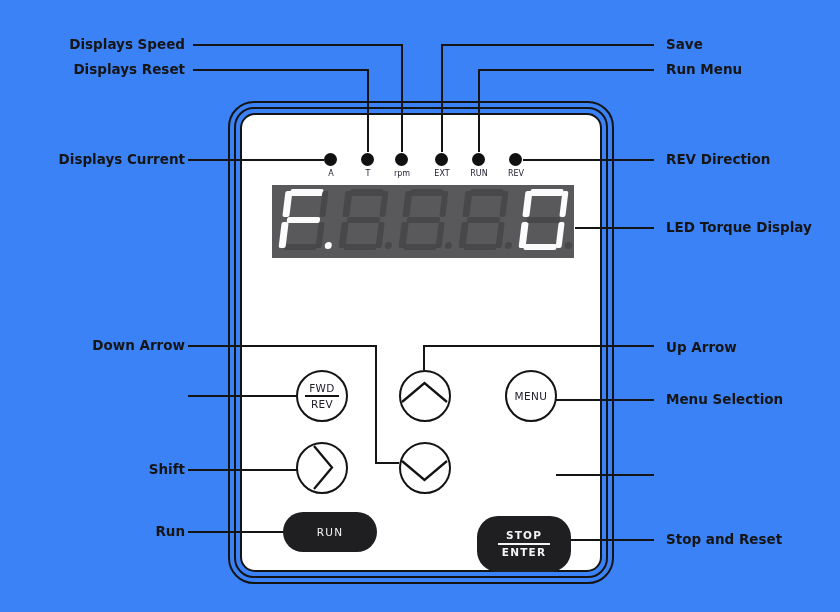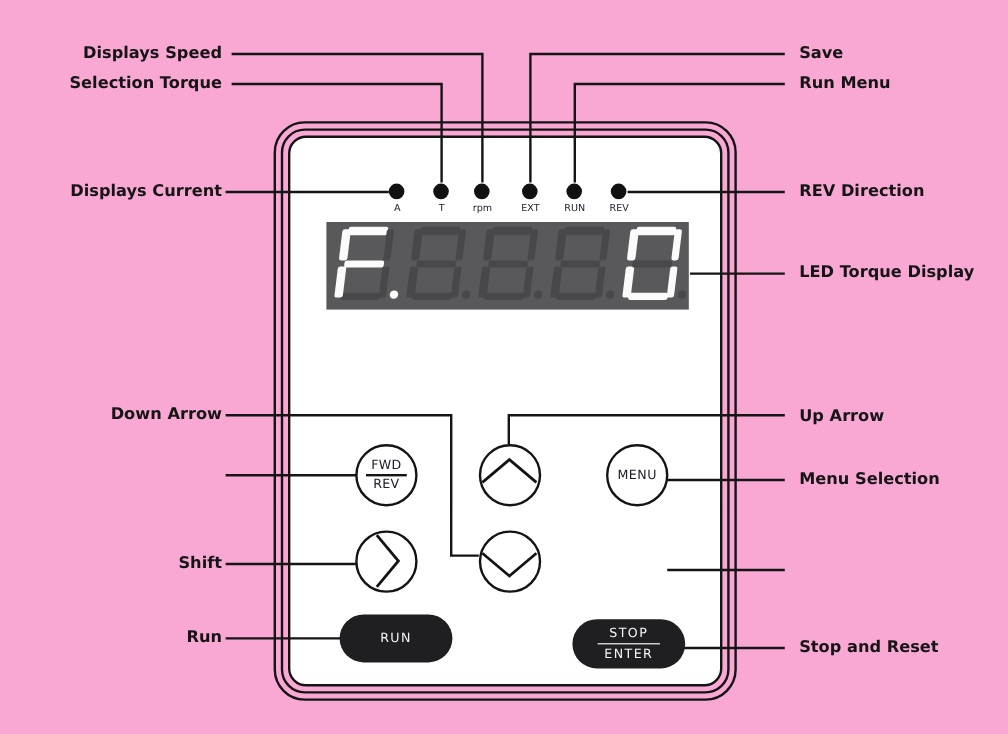--- a/index.html
+++ b/index.html
@@ -1,16 +1,16 @@
 <!DOCTYPE html>
 <html><head>
 <meta charset="utf-8">
 <style>
   html,body{margin:0;padding:0;background:#fff;}
-  .stage{position:relative;width:840px;height:612px;background:#f9a8d4;overflow:hidden;
+  .stage{position:relative;width:840px;height:612px;background:#3b82f6;overflow:hidden;
          font-family:"DejaVu Sans",sans-serif;}
 
   
   .callout{position:absolute;font-weight:bold;font-size:13.5px;color:#151515;white-space:nowrap;}
   .callout.l{right:655px;text-align:right;}
   .callout.r{left:666px;text-align:left;}
   .cl-speed{top:36px}.cl-torque{top:61px}.cl-current{top:151px}
   .cl-down{top:337px}.cl-cmd{top:387px}.cl-shift{top:461px}.cl-run{top:523px}
   .cr-save{top:36px}.cr-runmode{top:61px}.cr-rev{top:151px}.cr-led{top:219px}
   .cr-up{top:339px}.cr-menu{top:391px}.cr-sel{top:466px}.cr-stop{top:531px}
@@ -61,21 +61,21 @@
   .b-enter{left:505px;top:442px;}
   .rbtn .txt{font-size:10.5px;color:#20202c;line-height:1.15;letter-spacing:0.3px;}
   .rbtn .divider{width:34px;height:1.5px;background:#141414;margin:1.5px 0;}
   .rbtn svg{position:absolute;left:0;top:0;}
   .b-menu .txt,.b-enter .txt{font-size:10.5px;letter-spacing:0.4px;}
 
   
   .pill{position:absolute;background:#1f1f22;border-radius:21px;z-index:10;color:#fff;
         display:flex;flex-direction:column;align-items:center;justify-content:center;cursor:pointer;}
   .b-runbtn{left:283px;top:512px;width:94px;height:40px;}
-  .b-stop{left:477px;top:516px;width:94px;height:41px;}
+  .b-stop{left:477px;top:516px;width:94px;height:56px;font-weight:bold;}
   .pill .txt{font-size:10.5px;letter-spacing:1.2px;line-height:1.2;color:#f4f4f4;}
   .pill .divider{width:52px;height:1.5px;background:#f4f4f4;margin:1.5px 0;}
 </style>
 </head>
 <body>
 
 <div class="stage" style="--disp-bg: #59595b; --lit: #fbfbfb; --ghost: #48484b;">
 
   <svg class="lines" width="840" height="612" viewBox="0 0 840 612">
     <g fill="none" stroke="#151515" stroke-width="2">
@@ -95,21 +95,21 @@
       <path d="M556 475 H654"></path>
       <path d="M570 540 H654"></path>
     </g>
   </svg>
 
   <div class="pframe panel-outer"></div>
   <div class="pframe panel-mid"></div>
   <div class="pframe panel-inner"></div>
 
   <div class="callout l cl-speed">Displays Speed</div>
-  <div class="callout l cl-torque">Selection Torque</div>
+  <div class="callout l cl-torque">Displays Reset</div>
   <div class="callout l cl-current">Displays Current</div>
   <div class="callout l cl-down">Down Arrow</div>
   <div class="callout l cl-shift">Shift</div>
   <div class="callout l cl-run">Run</div>
 
   <div class="callout r cr-save">Save</div>
   <div class="callout r cr-runmode">Run Menu</div>
   <div class="callout r cr-rev">REV Direction</div>
   <div class="callout r cr-led">LED Torque Display</div>
   <div class="callout r cr-up">Up Arrow</div>

